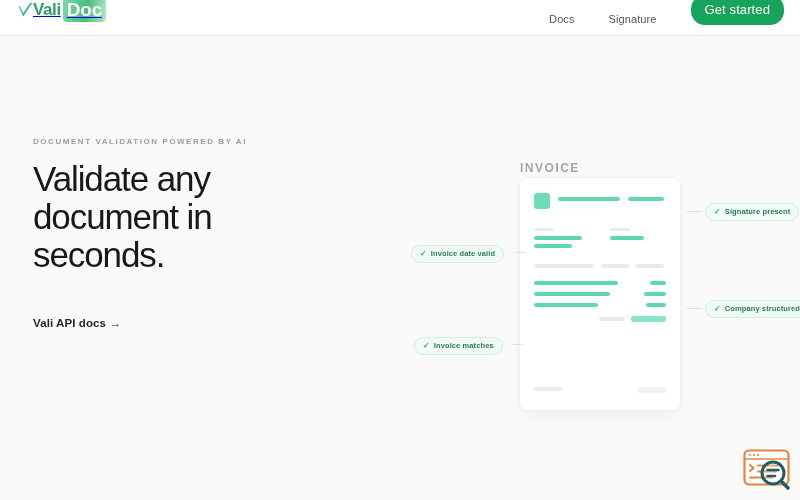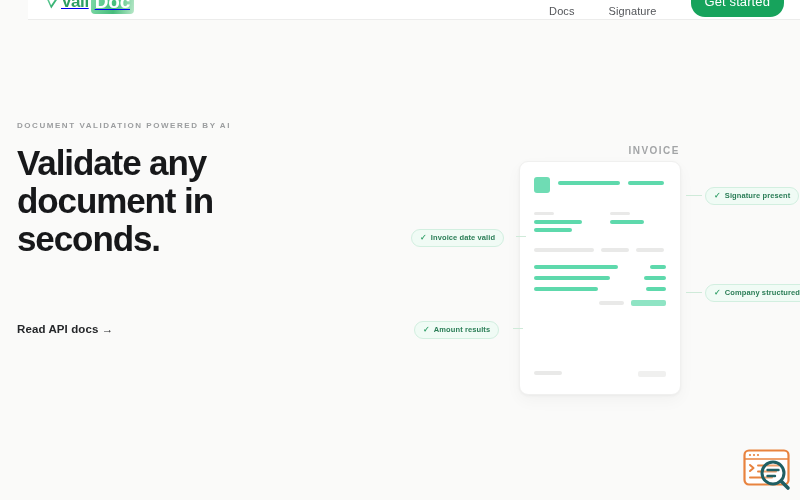--- a/index.html
+++ b/index.html
@@ -12,28 +12,27 @@
 
   body {
     font-family: "Liberation Sans", sans-serif;
     background: #fafaf9;
     color: #1c1c1a;
     position: relative;
   }
 
   
   .site-header {
-    height: 20px;
+    height: 36px;
     background: #ffffff;
     border-bottom: 1px solid #ececeb;
     display: flex;
     align-items: center;
     justify-content: space-between;
     padding: 0 16px 16px 17px;
-    margin-left: 28px;
   }
 
   .brand {
     display: flex;
     align-items: center;
     gap: 0px;
     user-select: none;
   }
   .brand-mark {
     display: block;
@@ -85,38 +84,37 @@
   
   .hero {
     display: flex;
     padding: 0;
     position: relative;
     height: 464px;
   }
 
   .hero-left {
     width: 430px;
-    padding: 101px 0 0 17px;
+    padding: 101px 0 0 33px;
   }
 
   .eyebrow {
     font-size: 8px;
     font-weight: 600;
     letter-spacing: 1.55px;
     color: #9b9d9f;
     margin-bottom: 14px;
   }
 
   .headline {
     font-size: 35px;
-    font-weight: 700;
+    font-weight: 400;
     line-height: 1.08;
     letter-spacing: -1.1px;
     color: #17181a;
-    margin-bottom: 22px;
     max-width: 260px;
   }
 
   .subhead {
     font-size: 11.5px;
     line-height: 1.55;
     color: #55585c;
     max-width: 320px;
     margin-bottom: 26px;
   }
@@ -154,22 +152,22 @@
     top: 0;
     width: 420px;
     height: 464px;
   }
 
   .doc-caption {
     position: absolute;
     left: 140px;
     top: 125px;
     width: 160px;
-    text-align: right;
-    font-size: 10px;
+    text-align: left;
+    font-size: 12px;
     font-weight: 600;
     letter-spacing: 1.5px;
     color: #a3a5a7;
   }
 
   .doc-card {
     position: absolute;
     left: 139px;
     top: 141px;
     width: 162px;
@@ -340,21 +338,21 @@
   <div class="hero-left">
     <div class="eyebrow">DOCUMENT VALIDATION POWERED BY AI</div>
 
     <h1 class="headline">Validate any document in seconds.</h1>
 
     <p class="subhead">
       <br>
     </p>
 
     <div class="cta-row">
-      <a class="cta-secondary" href="#">Read API docs →</a>
+      <a class="cta-secondary" href="#">Vali API docs →</a>
     </div>
   </div>
 
   <div class="hero-visual">
 
     <div class="doc-caption">INVOICE</div>
 
     <div class="doc-card">
 
       <div class="doc-head">
@@ -413,21 +411,21 @@
     <div class="connector conn-r1"></div>
     <div class="connector conn-r2"></div>
 
     <div class="badge badge-left-1">
       <span class="tick">✓</span>
       <span>Invoice date valid</span>
     </div>
 
     <div class="badge badge-left-2">
       <span class="tick">✓</span>
-      <span>Amount results</span>
+      <span>Invoice matches</span>
     </div>
 
     <div class="badge badge-right-1">
       <span class="tick">✓</span>
       <span>Signature present</span>
     </div>
 
     <div class="badge badge-right-2">
       <span class="tick">✓</span>
       <span>Company structured</span>

